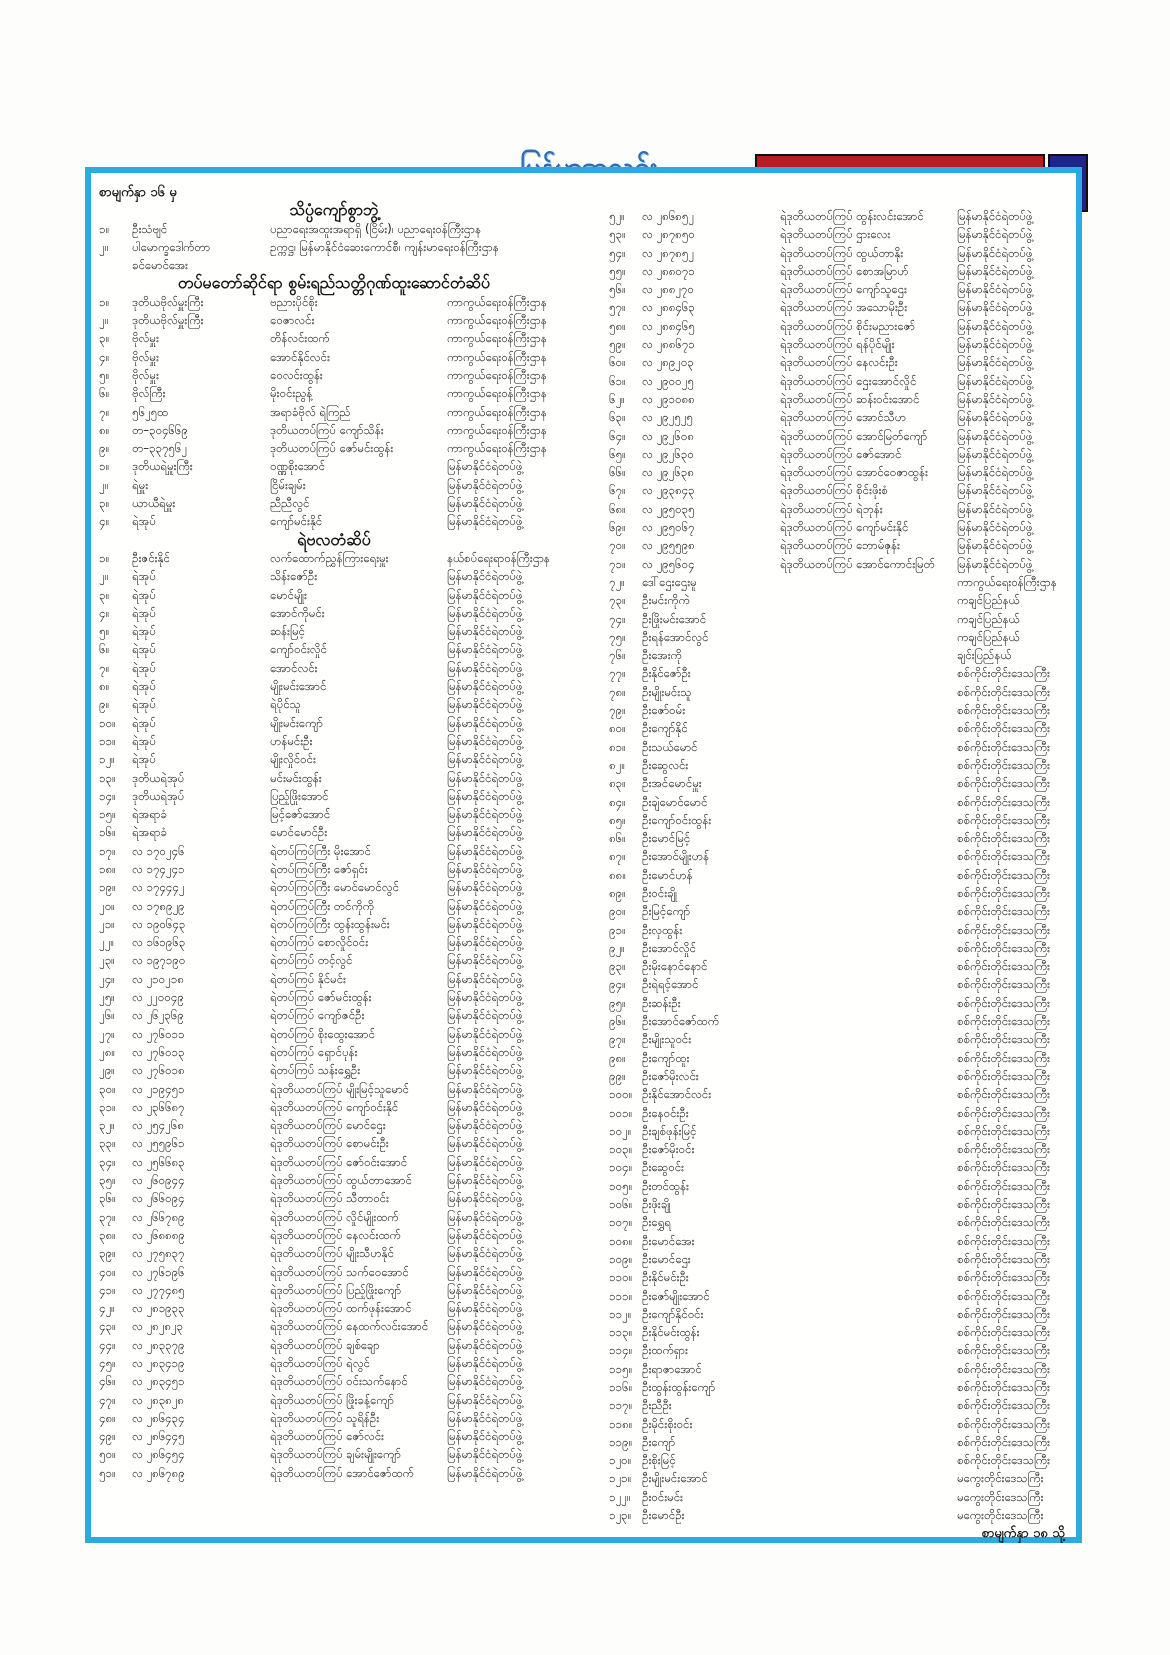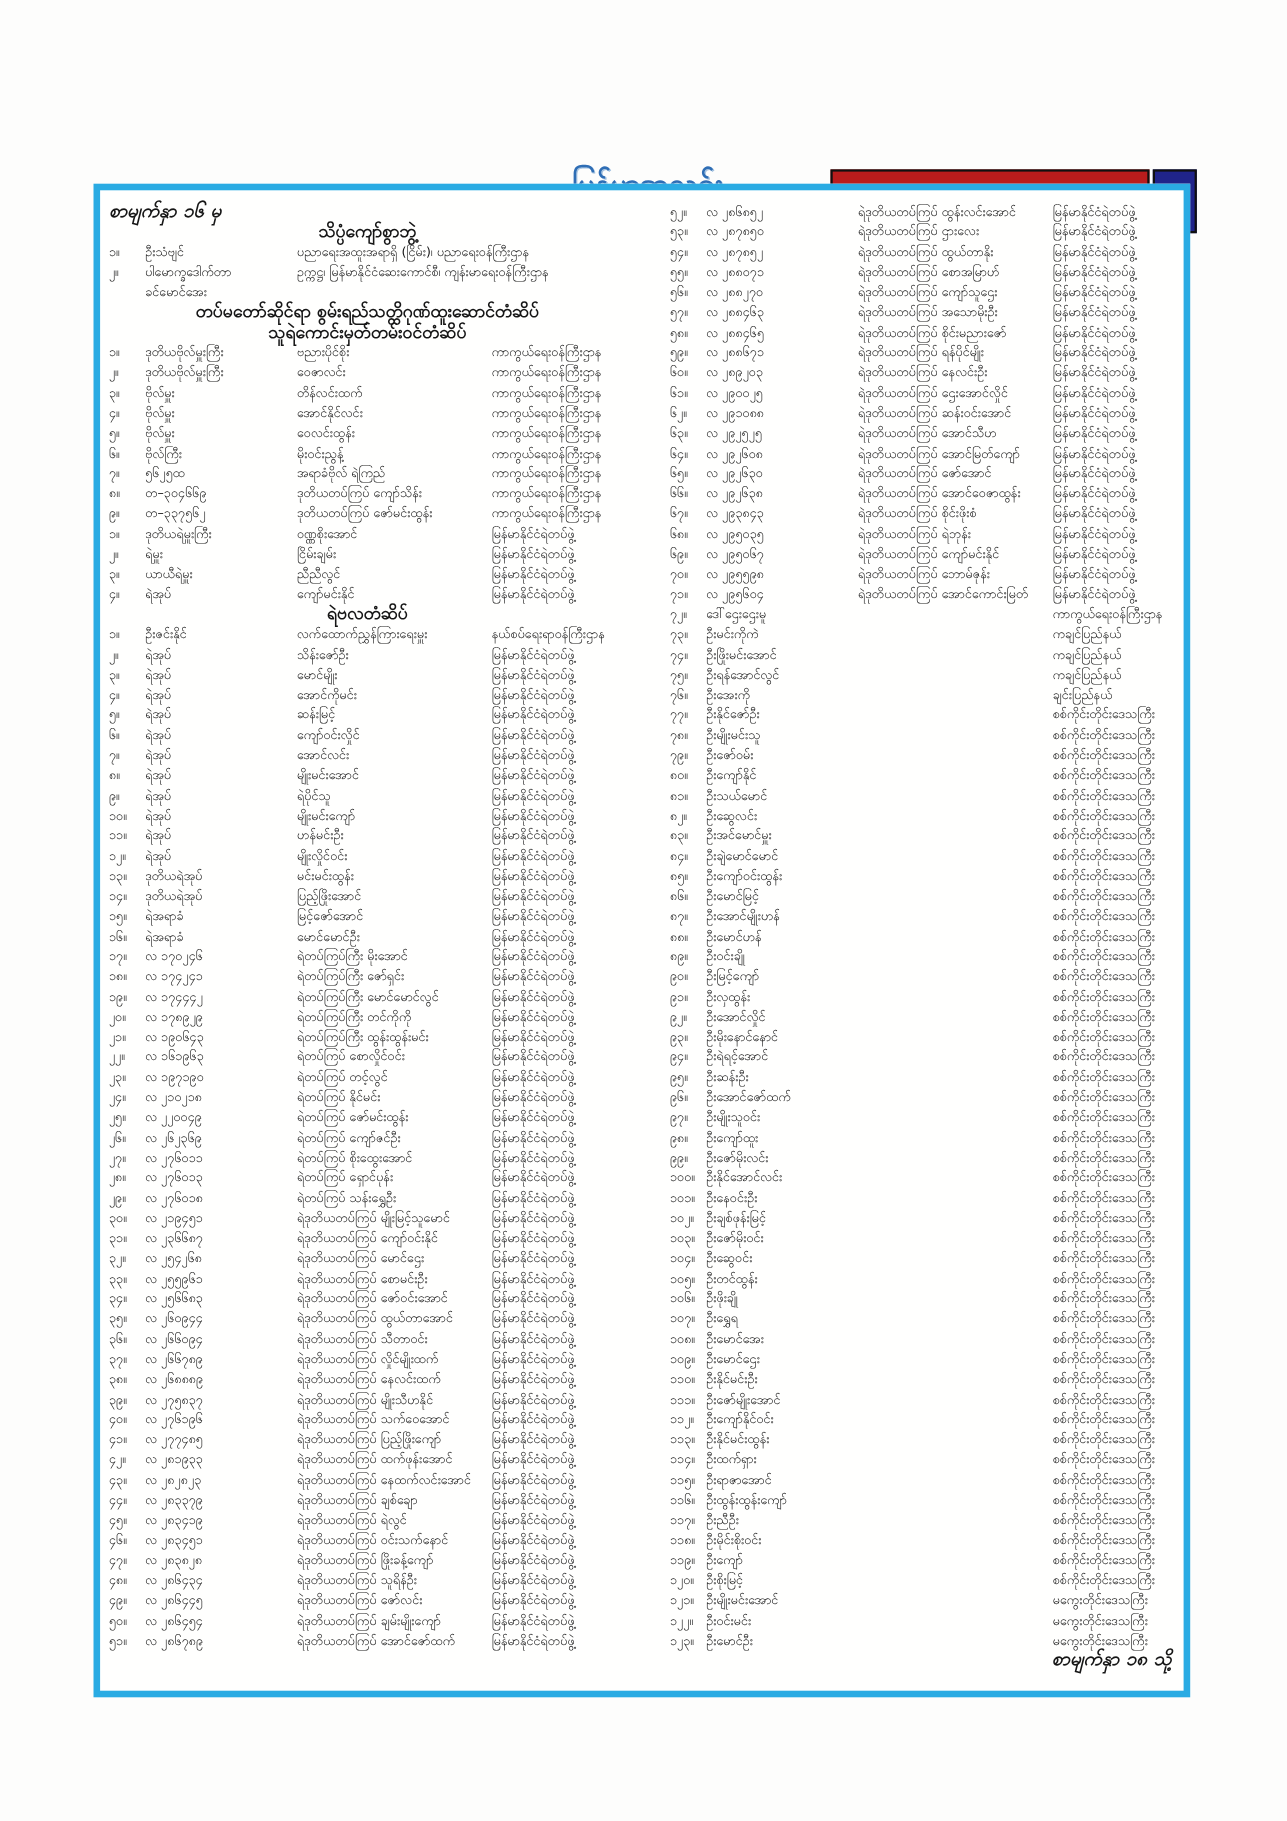--- a/index.html
+++ b/index.html
@@ -19,31 +19,31 @@
           display:flex;align-items:center;justify-content:center;
           font-size:21px;font-weight:bold;white-space:nowrap;}
   .pagenum{position:absolute;left:1048px;top:8px;width:36px;height:54px;border:2px solid #101010;
            display:flex;align-items:center;justify-content:center;font-size:25px;font-weight:bold;font-family:Liberation Mono, monospace;}
 
   
   .content-box{position:absolute;left:85px;top:167px;width:997px;height:1376px;
                border:6px solid #2aabe3;box-sizing:border-box;background:#fffffe;}
   .cols{position:absolute;left:8px;top:10px;right:4px;display:flex;gap:40px;}
   .col{width:470px;flex:0 0 auto;}
-  .col.right{width:462px;}
+  .col.right{width:462px;margin-top:24px;}
 
   .line{height:18.3px;line-height:18.3px;font-size:11.5px;white-space:nowrap;}
   .row{display:flex;}
   .cell{overflow:visible;flex:0 0 auto;}
   .c-num{width:33px;}
   .c-rank{width:138px;}
   .c-name{width:177px;}
   .c-dept{flex:1 1 auto;}
   .heading{text-align:center;font-weight:bold;font-size:16px;}
-  .note{font-style:italic;font-weight:bold;font-size:17px;}
+  .note{font-weight:bold;font-size:13px;}
   .note.right{text-align:right;padding-right:6px;}
 </style>
 </head>
 <body>
 
 <div class="page">
 
   <div class="hdr">
     <span class="hdr-date">ကြာသပတေး၊ ဇန်နဝါရီ ၄၊ ၂၀၂၄</span>
     <div class="dbl-rule rule-a"></div>
@@ -70,21 +70,20 @@
             <span class="cell c-name">ဥက္ကဋ္ဌ၊ မြန်မာနိုင်ငံဆေးကောင်စီ၊ ကျန်းမာရေးဝန်ကြီးဌာန</span>
             <span class="cell c-dept"></span>
           </div>
           <div class="line row">
             <span class="cell c-num"></span>
             <span class="cell c-rank">ခင်မောင်အေး</span>
             <span class="cell c-name"></span>
             <span class="cell c-dept"></span>
           </div>
           <div class="line heading">တပ်မတော်ဆိုင်ရာ စွမ်းရည်သတ္တိဂုဏ်ထူးဆောင်တံဆိပ်</div>
-          <div class="line heading">သူရဲကောင်းမှတ်တမ်းဝင်တံဆိပ်</div>
           <div class="line row">
             <span class="cell c-num">၁။</span>
             <span class="cell c-rank">ဒုတိယဗိုလ်မှူးကြီး</span>
             <span class="cell c-name">ဗညားပိုင်စိုး</span>
             <span class="cell c-dept">ကာကွယ်ရေးဝန်ကြီးဌာန</span>
           </div>
           <div class="line row">
             <span class="cell c-num">၂။</span>
             <span class="cell c-rank">ဒုတိယဗိုလ်မှူးကြီး</span>
             <span class="cell c-name">ဝေဇာလင်း</span>

